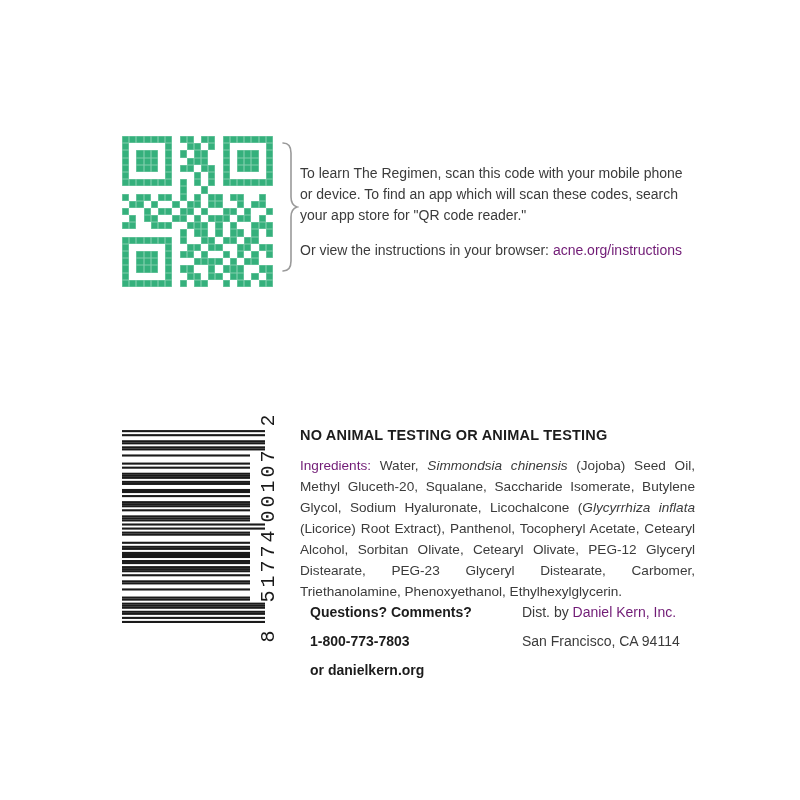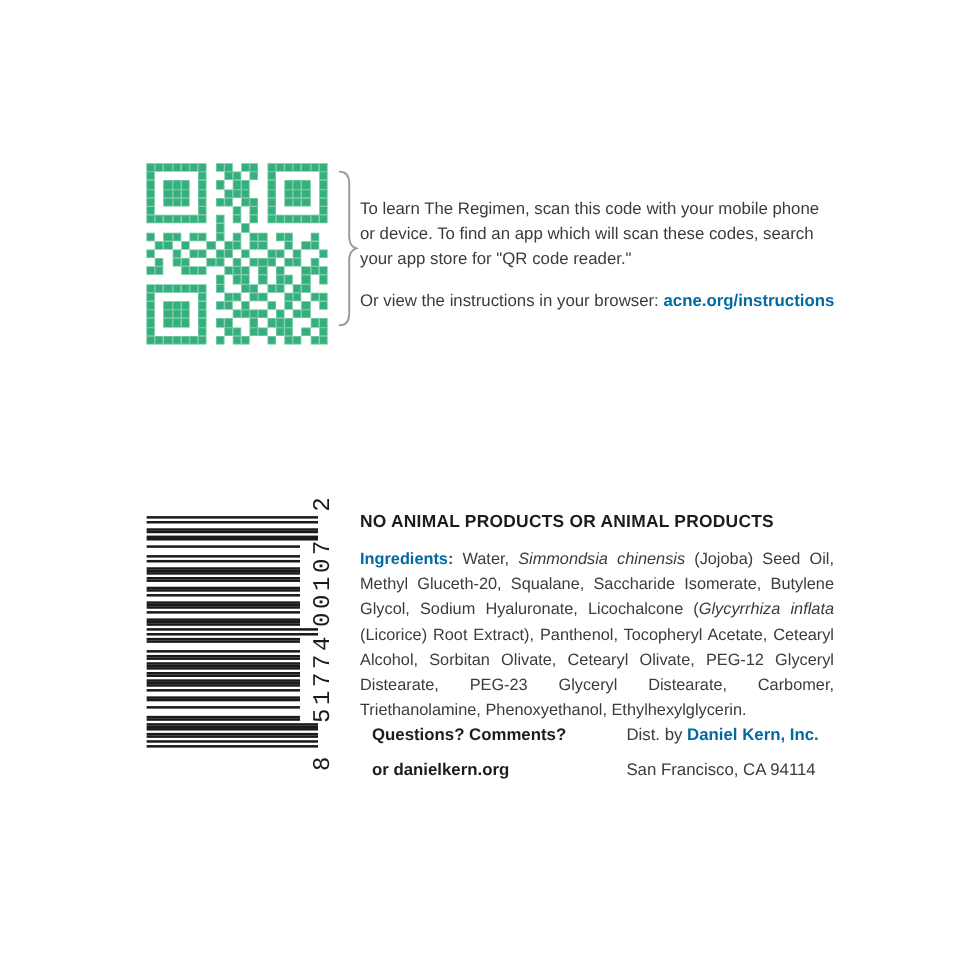--- a/index.html
+++ b/index.html
@@ -9,21 +9,21 @@
   .qr{position:absolute;left:122px;top:136px;display:grid;
       grid-template-columns:repeat(21,7.2px);grid-auto-rows:7.2px;}
   .qm{width:7.2px;height:7.2px;}
   .qm.on{background:var(--qc,#35b07c);box-shadow:inset 0 0 0 0.6px rgba(255,255,255,0.38);}
   
   .brace{position:absolute;left:281px;top:141px;}
   
   .qr-text{position:absolute;left:300px;top:163px;width:420px;font-size:14px;line-height:21px;}
   .qr-text p{margin:0;white-space:pre-line;}
   .qr-text .browser-line{margin-top:14px;white-space:normal;}
-  .b{font-weight:bold;color:#0369a1;}
+  .b{font-weight:normal;color:#701a75;}
   .i{font-style:italic;}
   
   .claim{position:absolute;left:300px;top:427px;font-size:14.5px;font-weight:bold;color:#1c1c1c;letter-spacing:0.2px;}
   .ingredients{position:absolute;left:300px;top:455px;width:395px;font-size:13.6px;line-height:21px;
                text-align:justify;margin:0;}
   
   .contact{position:absolute;left:300px;top:593px;font-size:14px;line-height:19px;font-weight:bold;color:#1c1c1c;}
   .distributor{position:absolute;left:512px;top:593px;font-size:14px;line-height:19px;color:#3b3b3b;}
   .contact div,.distributor div{margin:10px;}
   
@@ -486,26 +486,27 @@
     <path d="M2,2 Q10,2 10,12 L10,56 Q10,64 16,66 Q10,68 10,76 L10,120 Q10,130 2,130" fill="none" stroke-width="1.6" stroke-linecap="round" stroke="#9a9a9a"></path>
   </svg>
 
   <div class="qr-text">
     <p>To learn The Regimen, scan this code with your mobile phone
 or device. To find an app which will scan these codes, search
 your app store for "QR code reader."</p>
     <p class="browser-line"><span>Or view the instructions in your browser: </span><span class="b">acne.org/instructions</span></p>
   </div>
 
-  <div class="claim">NO ANIMAL PRODUCTS OR ANIMAL PRODUCTS</div>
+  <div class="claim">NO ANIMAL TESTING OR ANIMAL TESTING</div>
 
   <p class="ingredients"><span class="b">Ingredients:</span><span> Water, </span><span class="i">Simmondsia chinensis</span><span> (Jojoba) Seed Oil, Methyl Gluceth-20, Squalane, Saccharide Isomerate, Butylene Glycol, Sodium Hyaluronate, Licochalcone (</span><span class="i">Glycyrrhiza inflata</span><span> (Licorice) Root Extract), Panthenol, Tocopheryl Acetate, Cetearyl Alcohol, Sorbitan Olivate, Cetearyl Olivate, PEG-12 Glyceryl Distearate, PEG-23 Glyceryl Distearate, Carbomer, Triethanolamine, Phenoxyethanol, Ethylhexylglycerin.</span></p>
 
   <div class="contact">
     <div>Questions? Comments?</div>
+    <div>1-800-773-7803</div>
     <div>or danielkern.org</div>
   </div>
 
   <div class="distributor">
     <div><span>Dist. by </span><span class="b">Daniel Kern, Inc.</span></div>
     <div>San Francisco, CA 94114</div>
   </div>
 
   <div class="barcode-wrap">
     <svg width="232" height="158" viewBox="0 0 232 158">

